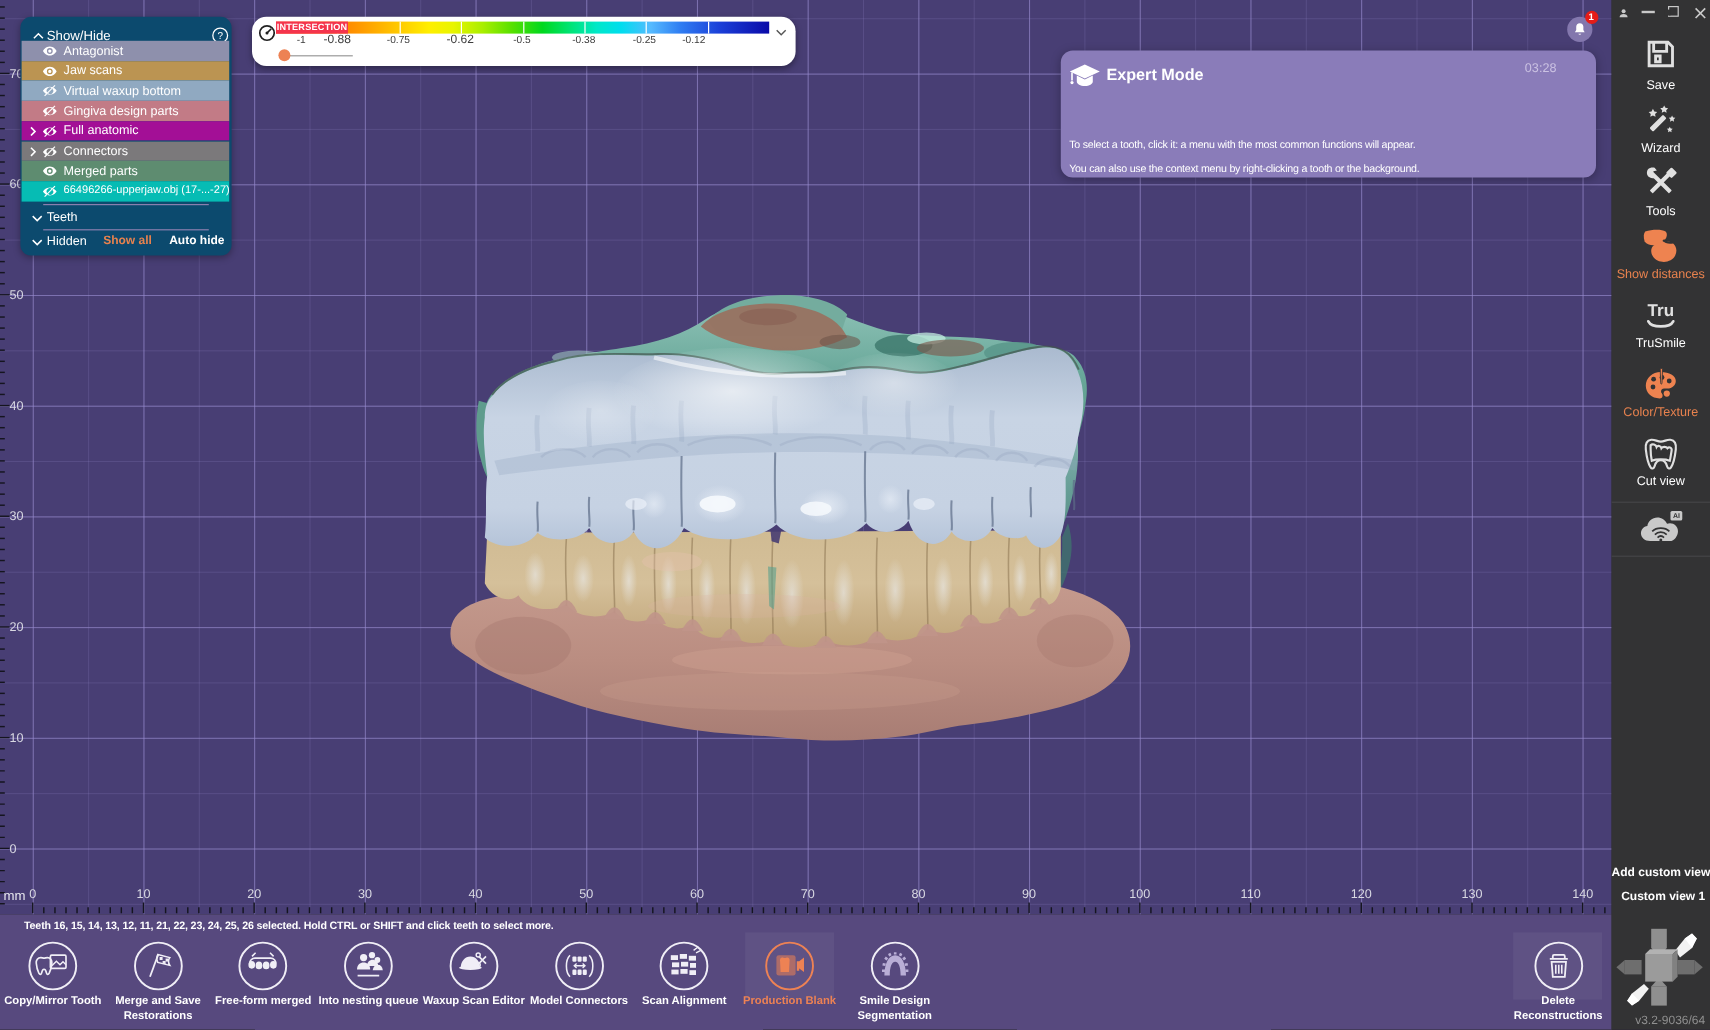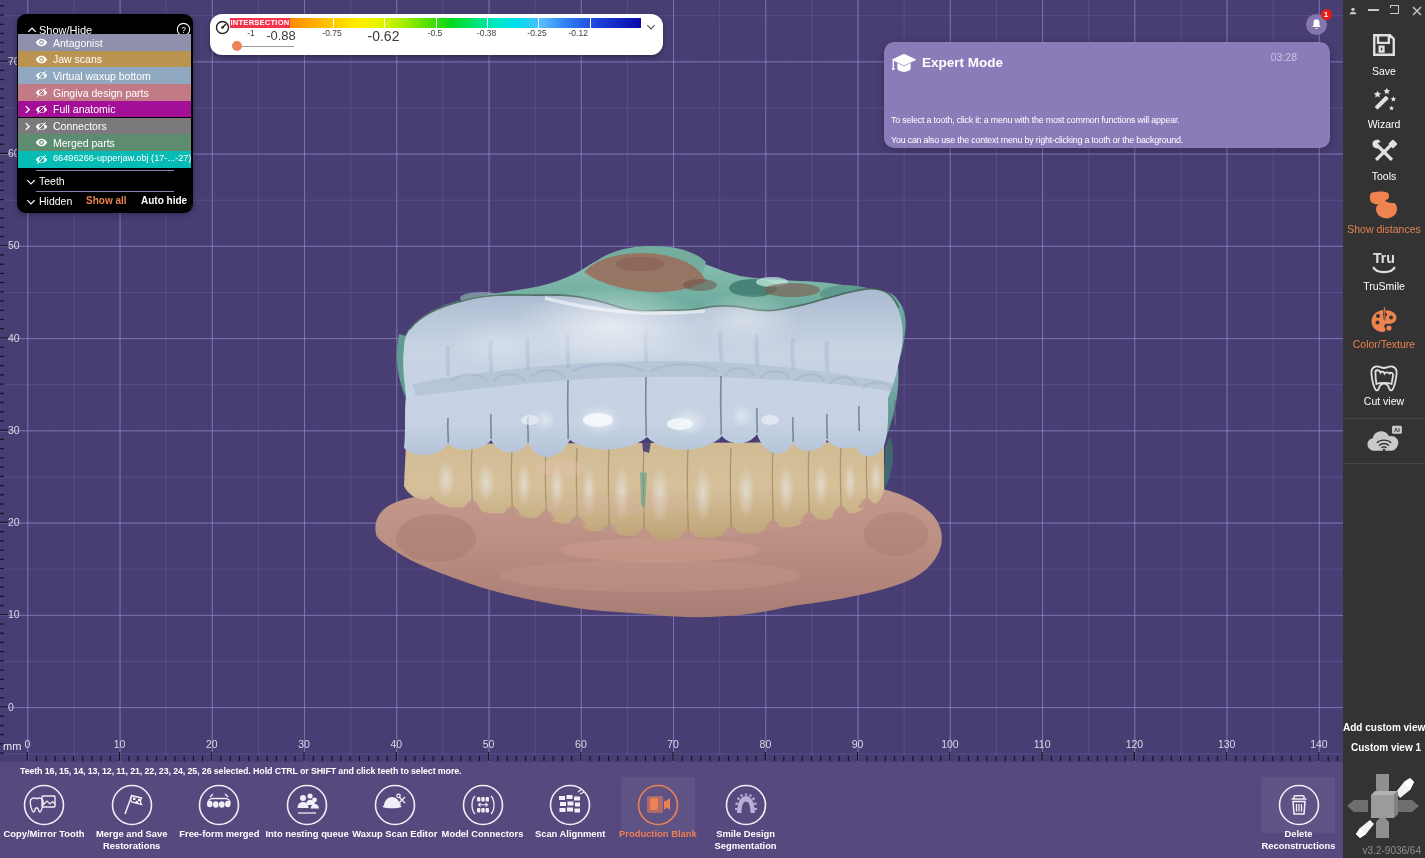--- a/index.html
+++ b/index.html
@@ -399,21 +399,21 @@
       <ellipse cx="742" cy="416" rx="11" ry="12" fill="url(#soft)" opacity="0.8"></ellipse>
       <ellipse cx="610" cy="330" rx="100" ry="40" fill="url(#shine)" opacity="0.7"></ellipse>
       <ellipse cx="745" cy="322" rx="55" ry="28" fill="url(#shine)" opacity="0.45"></ellipse>
       <ellipse cx="500" cy="345" rx="48" ry="28" fill="url(#shine)" opacity="0.3"></ellipse>
       <path d="M545,298 C585,309 640,317 705,311" stroke="#ffffff" stroke-width="3.5" opacity="0.55" fill="none"></path>
       <ellipse cx="598" cy="420" rx="15" ry="7" fill="#f6f9fd" opacity="0.9"></ellipse>
       <ellipse cx="680" cy="424" rx="13" ry="6" fill="#f6f9fd" opacity="0.85"></ellipse>
       <ellipse cx="530" cy="420" rx="9" ry="5" fill="#eef3fa" opacity="0.65"></ellipse>
       <ellipse cx="770" cy="420" rx="9" ry="5" fill="#eef3fa" opacity="0.65"></ellipse>
     </svg>
-    <div class="abs" style="left:17px;top:14px;width:176px;height:199px;background:#000000;border-radius:9px;box-shadow:0 2px 6px rgba(0,0,0,0.3)">
+    <div class="abs" style="left:17px;top:14px;width:176px;height:199px;background:#0c4a6e;border-radius:9px;box-shadow:0 2px 6px rgba(0,0,0,0.3)">
       <div class="abs" style="left:8px;top:6px;width:160px;height:22px;color:#fff;font-size:11px;">
         <svg width="10" height="10" viewBox="0 0 16 16" style="position:absolute;left:2px;top:5px">
           <path d="M2 11 L8 5 L14 11" fill="none" stroke="#fff" stroke-width="2"></path>
         </svg>
         <span style="position:absolute;left:14px;top:4px">Show/Hide</span>
         <svg width="15" height="15" viewBox="0 0 20 20" style="position:absolute;left:151px;top:2px">
           <circle cx="10" cy="10" r="8.2" fill="none" stroke="#fff" stroke-width="1.4"></circle>
           <text x="10" y="14" font-size="11" fill="#fff" text-anchor="middle" font-family="Liberation Sans">?</text>
         </svg>
       </div>
@@ -518,23 +518,23 @@
       <div class="abs" style="left:20px;top:3.5px;width:411px;height:10px;background:linear-gradient(to right,#ff2d16 0%,#ff6a00 8%,#ff9300 16%,#ffc400 24%,#ffee00 31%,#e8f500 36%,#a8ee00 42%,#55e000 48%,#00d81e 54%,#00e47a 60%,#00e8c8 65%,#00ddee 70%,#55baff 76%,#2f7df2 82%,#1b3fd8 90%,#0a0aa8 100%)"></div>
       <div class="abs" style="left:71.4px;top:3.5px;width:1px;height:10px;background:#fff"></div>
       <div class="abs" style="left:122.8px;top:3.5px;width:1px;height:10px;background:#fff"></div>
       <div class="abs" style="left:174.1px;top:3.5px;width:1px;height:10px;background:#fff"></div>
       <div class="abs" style="left:225.5px;top:3.5px;width:1px;height:10px;background:#fff"></div>
       <div class="abs" style="left:276.9px;top:3.5px;width:1px;height:10px;background:#fff"></div>
       <div class="abs" style="left:328.2px;top:3.5px;width:1px;height:10px;background:#fff"></div>
       <div class="abs" style="left:379.6px;top:3.5px;width:1px;height:10px;background:#fff"></div>
       <div class="abs" style="left:20px;top:3.5px;width:60px;height:10px;background:#f4344c;color:#fff;font-size:7.6px;font-weight:bold;text-align:center;line-height:10.5px;letter-spacing:0.2px">INTERSECTION</div>
       <div class="abs" style="left:21.0px;top:13.5px;width:40px;text-align:center;font-size:8.5px;color:#3c3c3c">-1</div>
-      <div class="abs" style="left:51.0px;top:13.5px;width:40px;text-align:center;font-size:13px;color:#3c3c3c">-0.88</div>
+      <div class="abs" style="left:51.0px;top:13.5px;width:40px;text-align:center;font-size:10px;color:#3c3c3c">-0.88</div>
       <div class="abs" style="left:102.0px;top:13.5px;width:40px;text-align:center;font-size:8.5px;color:#3c3c3c">-0.75</div>
-      <div class="abs" style="left:153.5px;top:13.5px;width:40px;text-align:center;font-size:14px;color:#3c3c3c">-0.62</div>
+      <div class="abs" style="left:153.5px;top:13.5px;width:40px;text-align:center;font-size:10px;color:#3c3c3c">-0.62</div>
       <div class="abs" style="left:205.0px;top:13.5px;width:40px;text-align:center;font-size:8.5px;color:#3c3c3c">-0.5</div>
       <div class="abs" style="left:256.5px;top:13.5px;width:40px;text-align:center;font-size:8.5px;color:#3c3c3c">-0.38</div>
       <div class="abs" style="left:307.0px;top:13.5px;width:40px;text-align:center;font-size:8.5px;color:#3c3c3c">-0.25</div>
       <div class="abs" style="left:358.5px;top:13.5px;width:40px;font-size:8.5px;color:#3c3c3c">-0.12</div>
       <div class="abs" style="left:26px;top:31.5px;width:58px;height:1px;background:#9a9a9a"></div>
       <div class="abs" style="left:22px;top:26.5px;width:10px;height:10px;border-radius:50%;background:#ed8254"></div>
       <svg width="12" height="12" viewBox="0 0 16 16" class="abs" style="left:435px;top:7px">
         <path d="M3 5.5 L8 10.5 L13 5.5" fill="none" stroke="#555" stroke-width="1.6"></path>
       </svg>
     </div>

